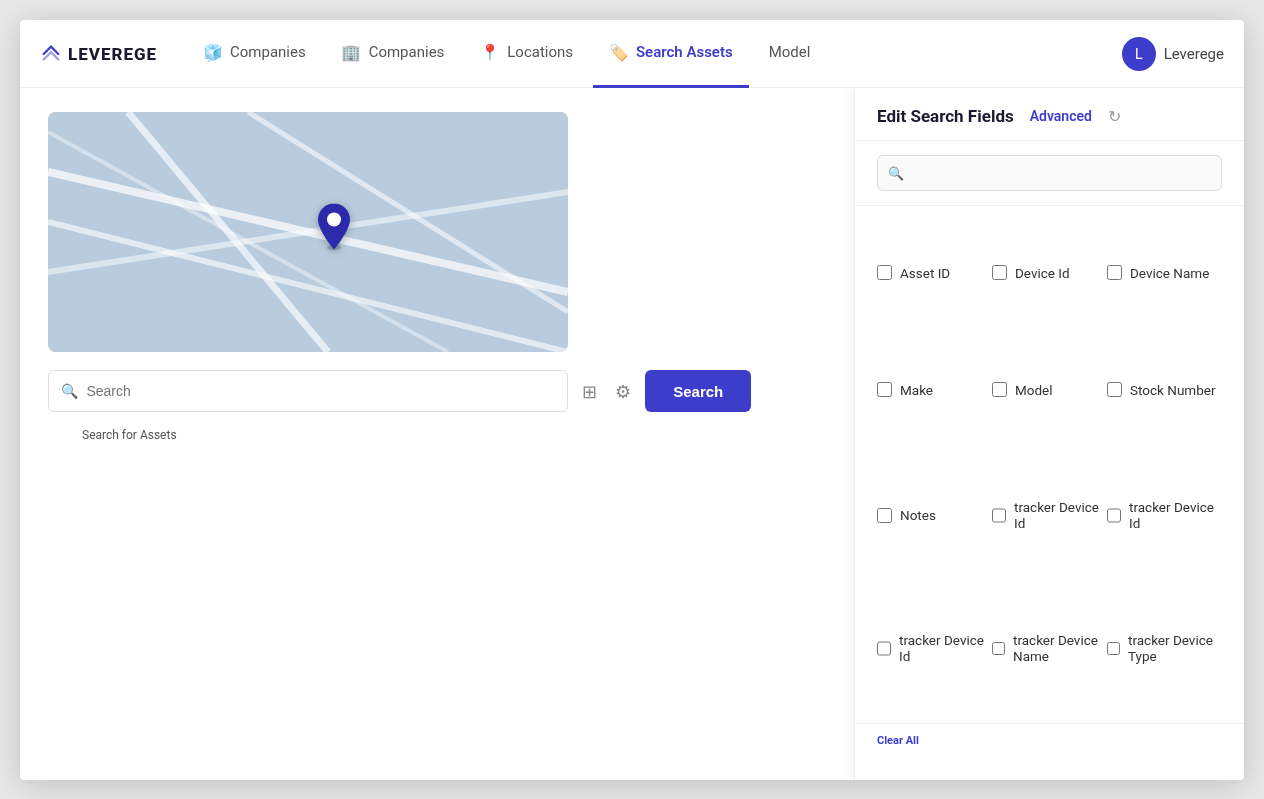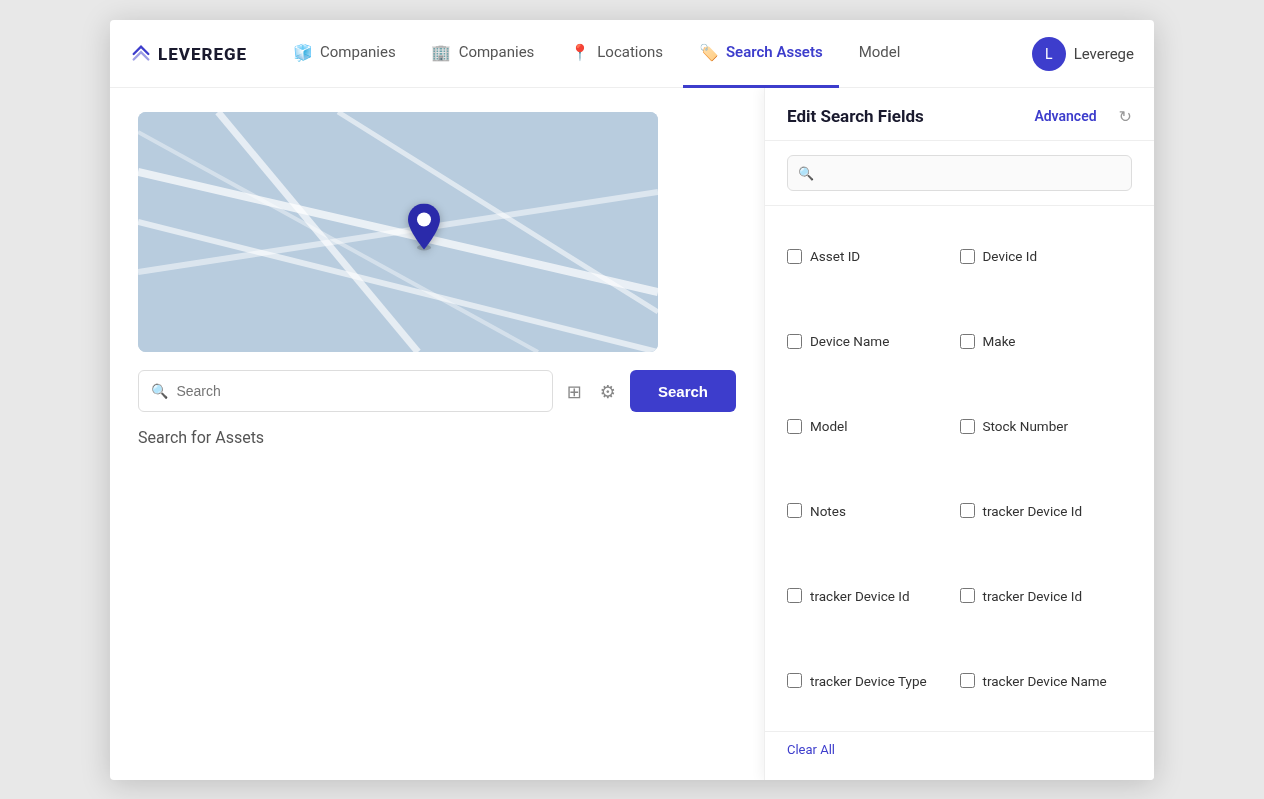--- a/index.html
+++ b/index.html
@@ -6,21 +6,21 @@
     body {
       background: #e8e8e8;
       font-family: -apple-system, BlinkMacSystemFont, 'Segoe UI', Roboto, sans-serif;
       display: flex;
       align-items: center;
       justify-content: center;
       min-height: 100vh;
       padding: 20px;
     }
     .app-window {
-      width: 1044px;
+      width: 1224px;
       min-height: 760px;
       background: #fff;
       border-radius: 4px;
       box-shadow: 0 4px 30px rgba(0,0,0,0.18);
       overflow: hidden;
       display: flex;
       flex-direction: column;
     }
     
     .nav {
@@ -179,49 +179,50 @@
       border: none;
       border-radius: 6px;
       padding: 0 28px;
       height: 42px;
       font-size: 15px;
       font-weight: 600;
       cursor: pointer;
     }
     .search-for-assets {
       color: #555;
-      font-size: 16px;
+      font-size: 12px;
+      margin-left: 34px;
     }
     
     .edit-panel {
       width: 390px;
       background: #fff;
       border-left: 1px solid #eee;
       display: flex;
       flex-direction: column;
       padding: 0;
       flex-shrink: 0;
       box-shadow: -2px 0 12px rgba(0,0,0,0.06);
     }
     .panel-header {
       display: flex;
       align-items: center;
-      justify-content: space-between;
       padding: 18px 22px 14px;
       border-bottom: 1px solid #eee;
     }
     .panel-title {
       font-size: 17px;
       font-weight: 700;
       color: #1a1a2e;
     }
     .panel-header-right {
       display: flex;
       align-items: center;
-      gap: 22px;
+      gap: 16px;
+      margin-left: 16px;
     }
     .advanced-link {
       color: #3d3dcc;
       font-size: 14px;
       font-weight: 600;
       cursor: pointer;
     }
     .refresh-icon {
       color: #999;
       font-size: 16px;
@@ -243,21 +244,21 @@
     .panel-search-wrap input {
       border: none;
       outline: none;
       background: transparent;
       font-size: 13px;
       flex: 1;
     }
     
     .fields-grid {
       display: grid;
-      grid-template-columns: 1fr 1fr;
+      grid-template-columns: 1fr 1fr 1fr;
       gap: 0;
       padding: 8px 22px;
       flex: 1;
       overflow-y: auto;
     }
     .field-item {
       display: flex;
       align-items: center;
       gap: 8px;
       padding: 8px 0;
@@ -271,24 +272,24 @@
       border-radius: 3px;
       cursor: pointer;
       accent-color: #3d3dcc;
     }
     .panel-footer {
       padding: 10px 22px 16px;
       border-top: 1px solid #eee;
     }
     .clear-all {
       color: #3d3dcc;
-      font-size: 13px;
-      font-weight: 400;
-      cursor: pointer;
-      margin-bottom: 7px;
+      font-size: 11px;
+      font-weight: 700;
+      cursor: pointer;
+      margin-bottom: 17px;
     }
     .note-text {
       color: #666;
       font-size: 12.5px;
       line-height: 1.5;
     }
   </style>
 </head>
 <body>
 
@@ -422,25 +423,25 @@
           <div class="field-item">
             <input type="checkbox" style="">
             <span>tracker Device Id</span>
           </div>
           <div class="field-item">
             <input type="checkbox" style="">
             <span>tracker Device Id</span>
           </div>
           <div class="field-item">
             <input type="checkbox" style="">
+            <span>tracker Device Name</span>
+          </div>
+          <div class="field-item">
+            <input type="checkbox" style="">
             <span>tracker Device Type</span>
-          </div>
-          <div class="field-item">
-            <input type="checkbox" style="">
-            <span>tracker Device Name</span>
           </div>
         </div>
 
       <div class="panel-footer">
         <div class="clear-all">Clear All</div>
       </div>
     </div>
   </div>
 </div>
 

